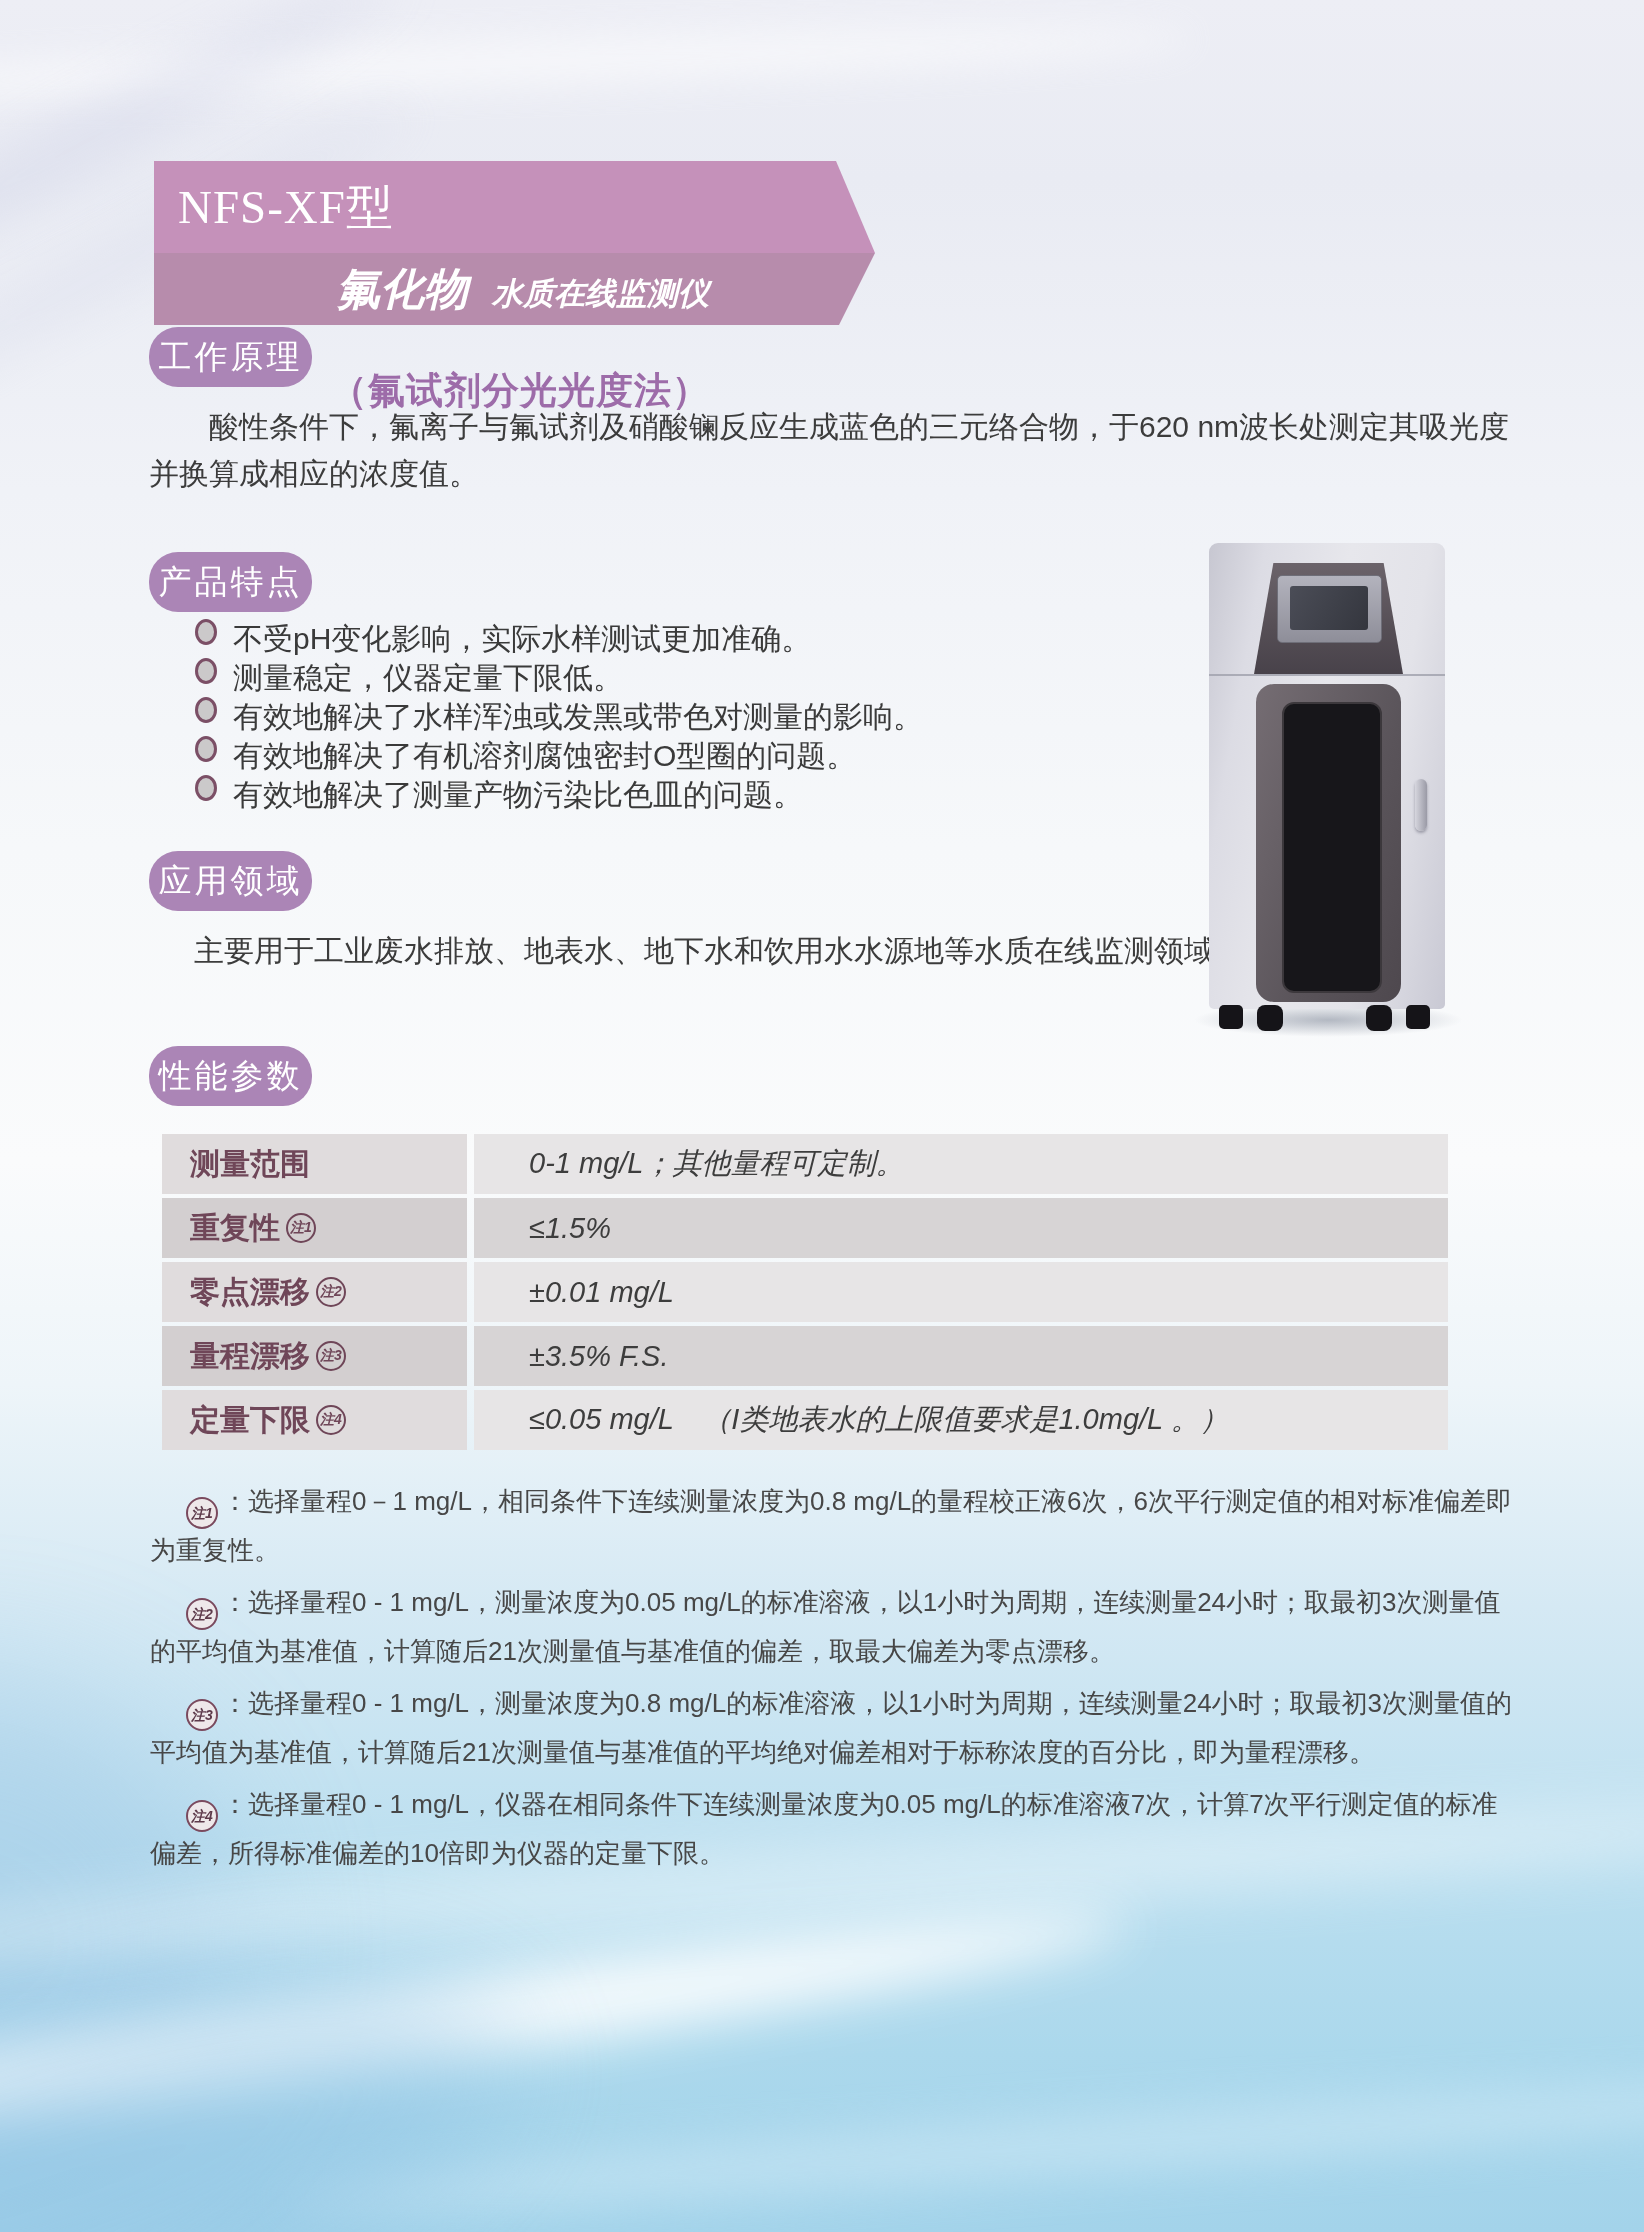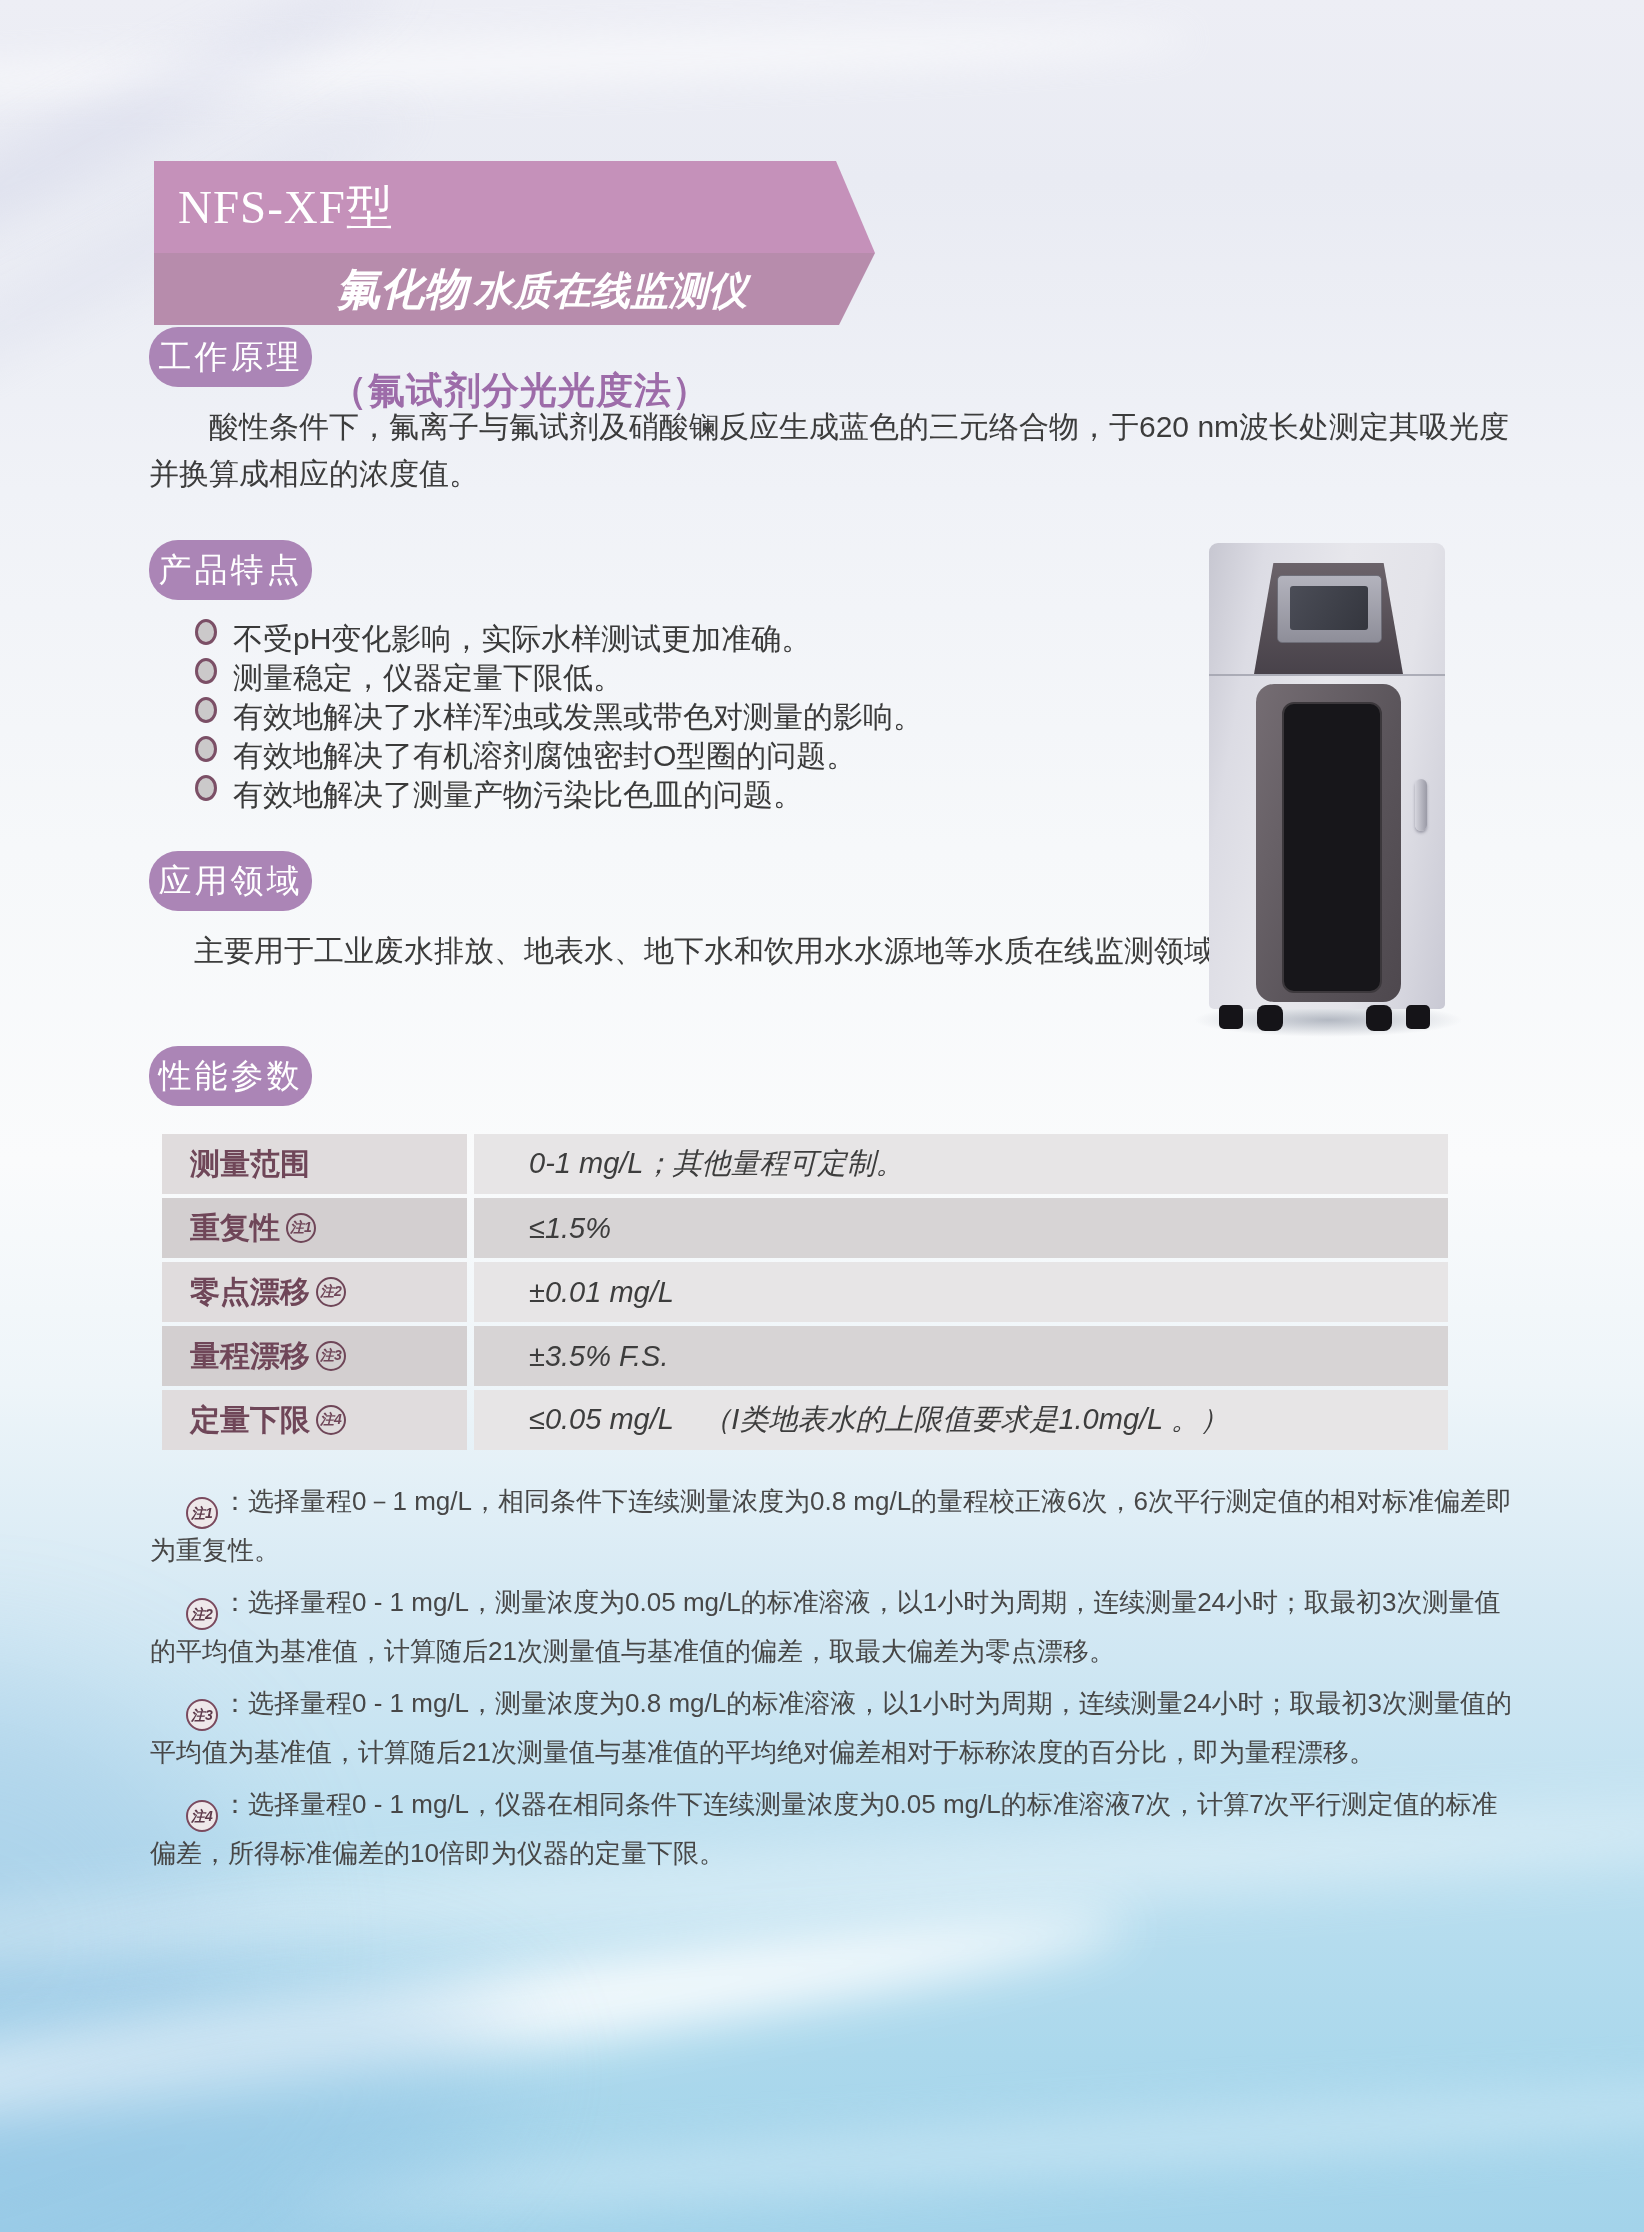--- a/index.html
+++ b/index.html
@@ -20,28 +20,28 @@
   .banner{position:absolute;left:154px;top:161px;color:#fff;}
   .banner-top{width:721px;height:92px;background:#c591ba;
     clip-path:polygon(0 0,682px 0,100% 100%,0 100%);
     display:flex;align-items:center;padding-left:24px;box-sizing:border-box;}
   .model{font-family:"Liberation Serif","DejaVu Serif",serif;font-size:47px;letter-spacing:1px;}
   .banner-bottom{width:721px;height:72px;background:#b78cac;
     clip-path:polygon(0 0,100% 0,685px 100%,0 100%);
     display:flex;align-items:baseline;padding-left:135px;box-sizing:border-box;
     font-style:italic;font-weight:bold;}
   .pn-big{font-size:44px;line-height:72px;margin-left:47px;}
-  .pn-small{font-size:39px;margin-left:6px;line-height:72px;}
+  .pn-small{font-size:31px;margin-left:24px;line-height:72px;}
 
   
   .sec-badge{position:absolute;left:149px;width:163px;height:60px;background:#ab85b6;
     border-radius:29px;color:#fff;display:flex;align-items:center;justify-content:center;
     font-size:33px;letter-spacing:3px;}
   .b-principle{top:327px;}
-  .b-features{top:540px;}
+  .b-features{top:552px;}
   .b-applications{top:851px;}
   .b-parameters{top:1046px;}
   .subtitle{position:absolute;left:330px;top:318px;font-size:37px;font-weight:bold;color:#9d6ca9;letter-spacing:1px;margin-top:48px;}
 
   .body-par{position:absolute;left:149px;top:403px;width:1383px;margin:0;
     font-size:30px;line-height:47px;color:#3c3c3c;text-indent:2em;}
 
   .features{position:absolute;left:195px;top:619px;display:flex;flex-direction:column;gap:9px;}
   .feat-item{display:flex;gap:16px;height:30px;font-size:30px;color:#3a3a3a;}
   .bullet-dot{width:22px;height:26px;border:3px solid #7b4f66;border-radius:50%;background:#cbc9ca;box-sizing:border-box;flex:0 0 auto;}

